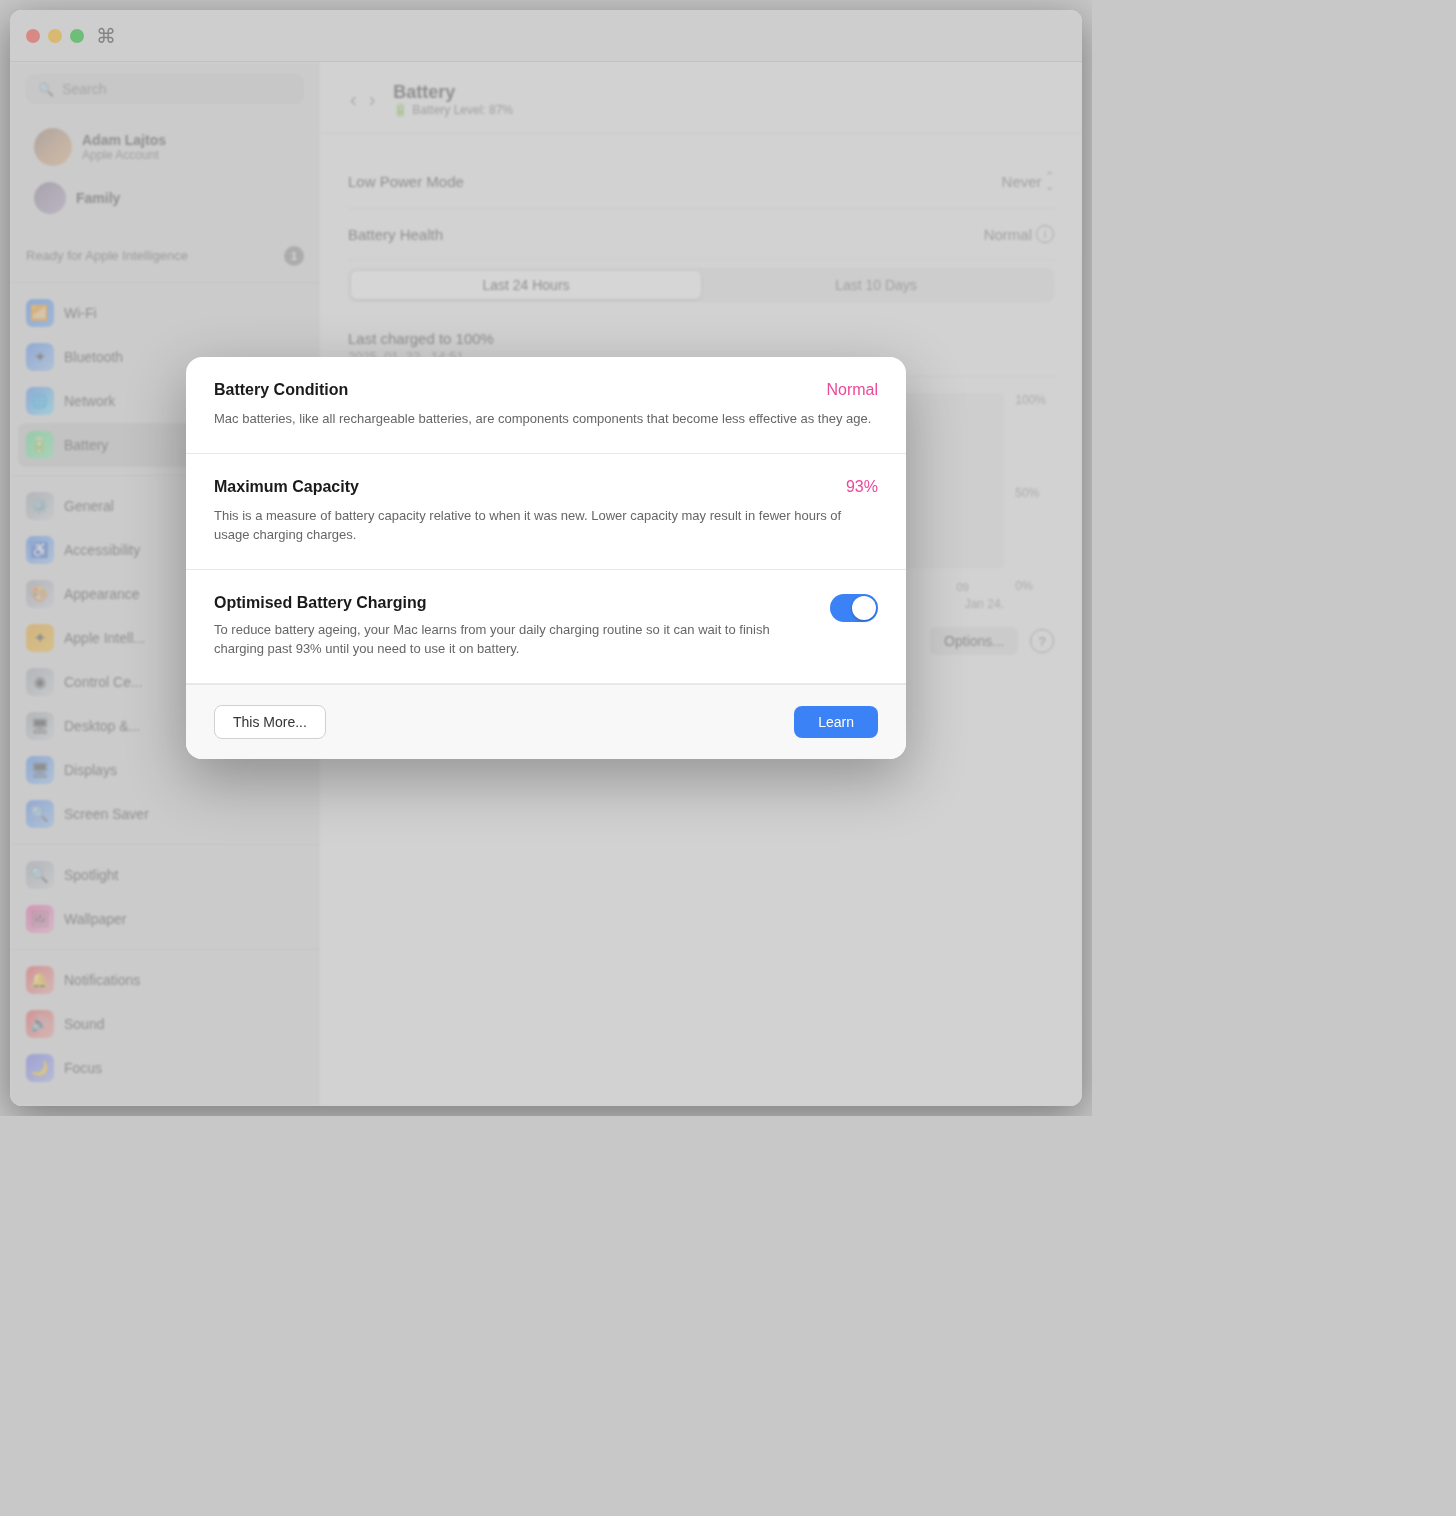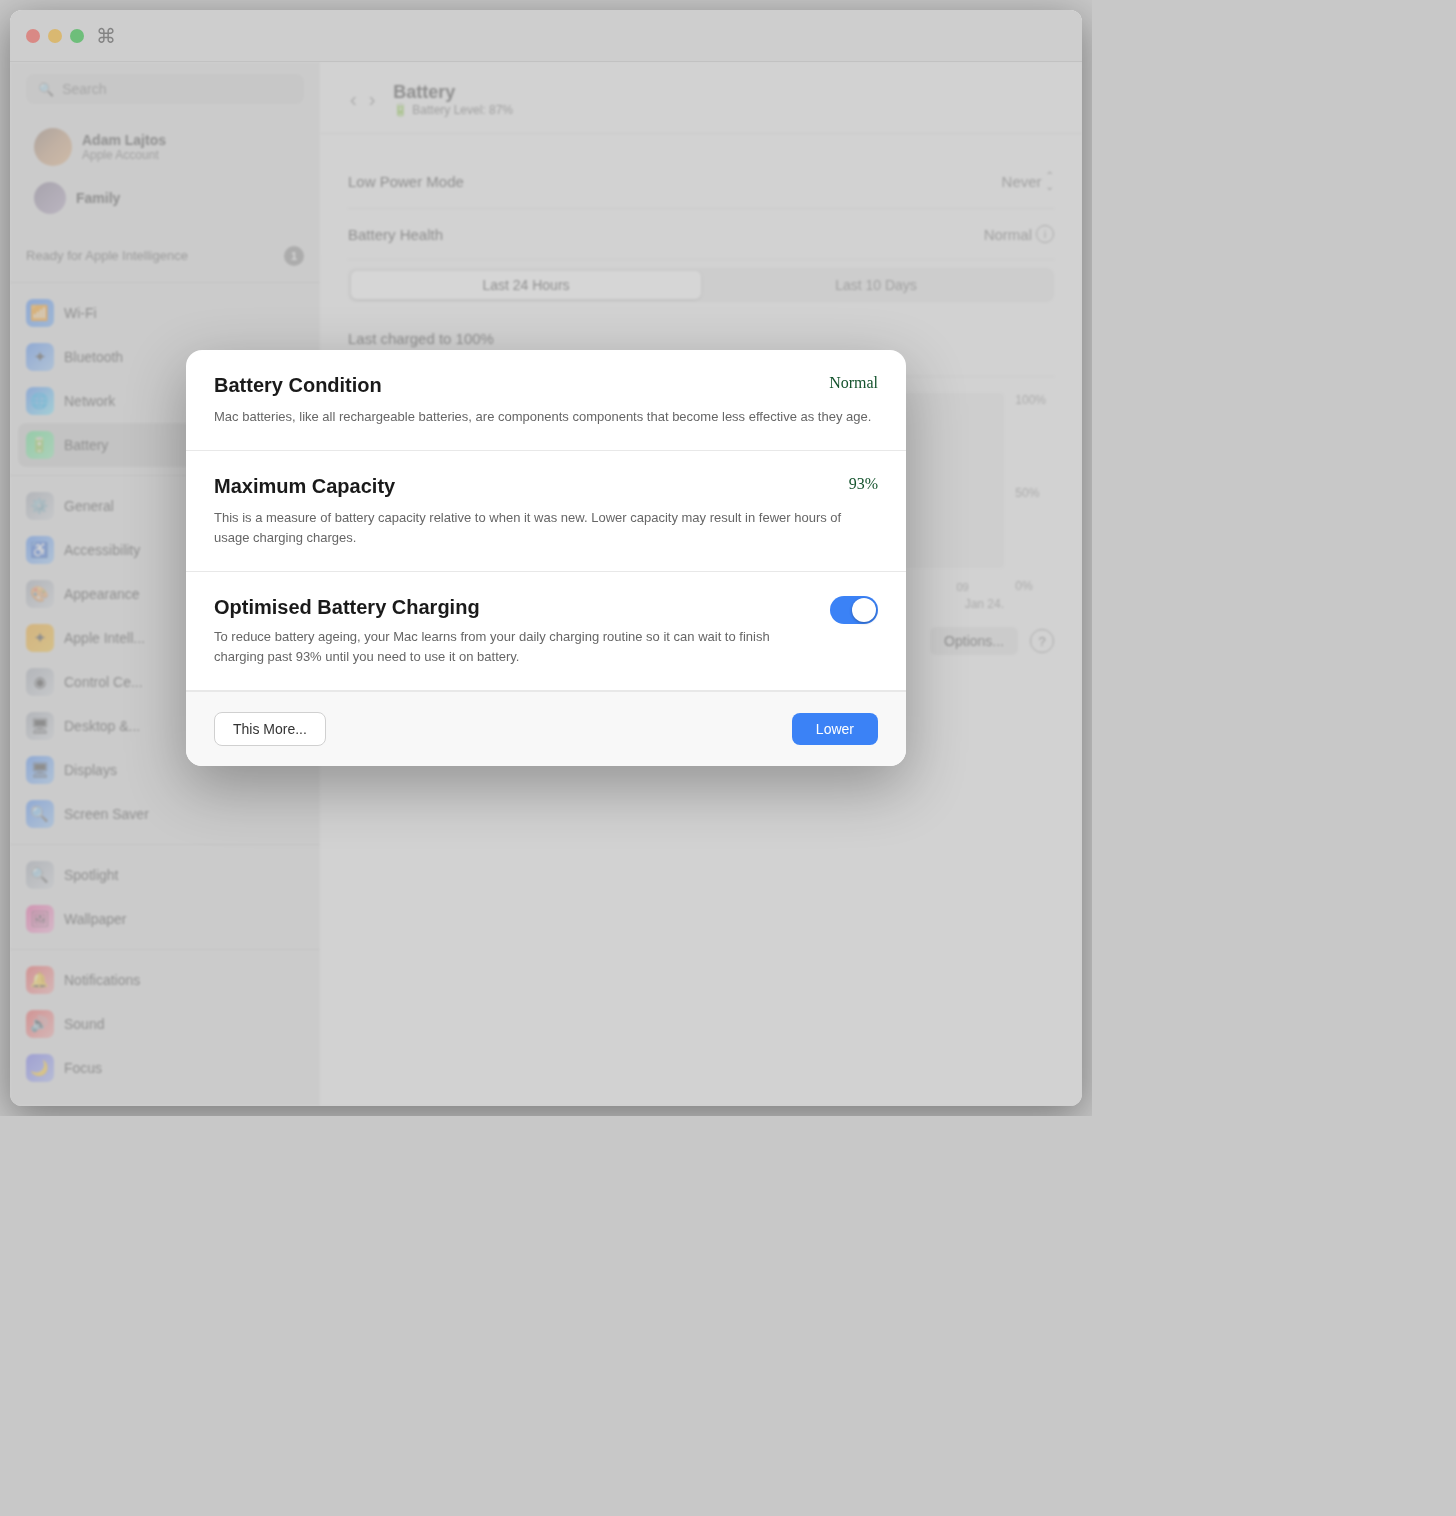--- a/index.html
+++ b/index.html
@@ -474,30 +474,29 @@
     }
 
     .modal-section-header {
       display: flex;
       justify-content: space-between;
       align-items: flex-start;
       margin-bottom: 10px;
     }
 
     .modal-section-title {
-      font-size: 20px;
+      font-size: 16px;
       font-weight: 600;
       color: #1a1a1a;
     }
 
     .modal-section-value {
       font-size: 16px;
-      color: #14532d;
+      color: #ec4899;
       font-weight: 400;
-      font-family: Liberation Serif, serif;
     }
 
     .modal-section-desc {
       font-size: 13px;
       color: #666;
       line-height: 1.5;
     }
 
     .modal-toggle-row {
       display: flex;
@@ -809,18 +808,18 @@
             <p class="modal-section-desc" style="margin-top:8px;">To reduce battery ageing, your Mac learns from your daily charging routine so it can wait to finish charging past 93% until you need to use it on battery.</p>
           </div>
           <div class="toggle-switch">
             <div class="toggle-knob"></div>
           </div>
         </div>
       </div>
 
       <div class="modal-footer">
         <button class="learn-more-btn">This More...</button>
-        <button class="done-btn">Lower</button>
+        <button class="done-btn">Learn</button>
       </div>
 
     </div>
   </div>
 </div>
 
 </body></html>

